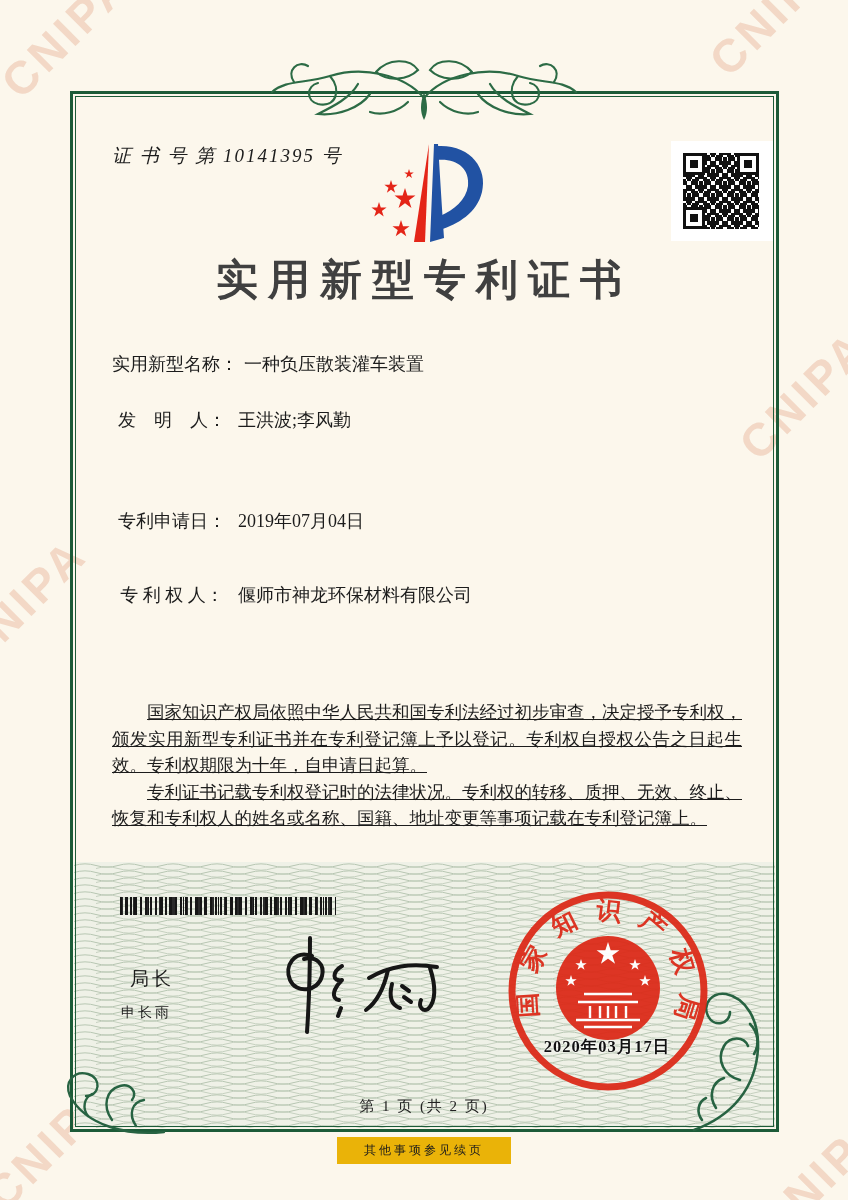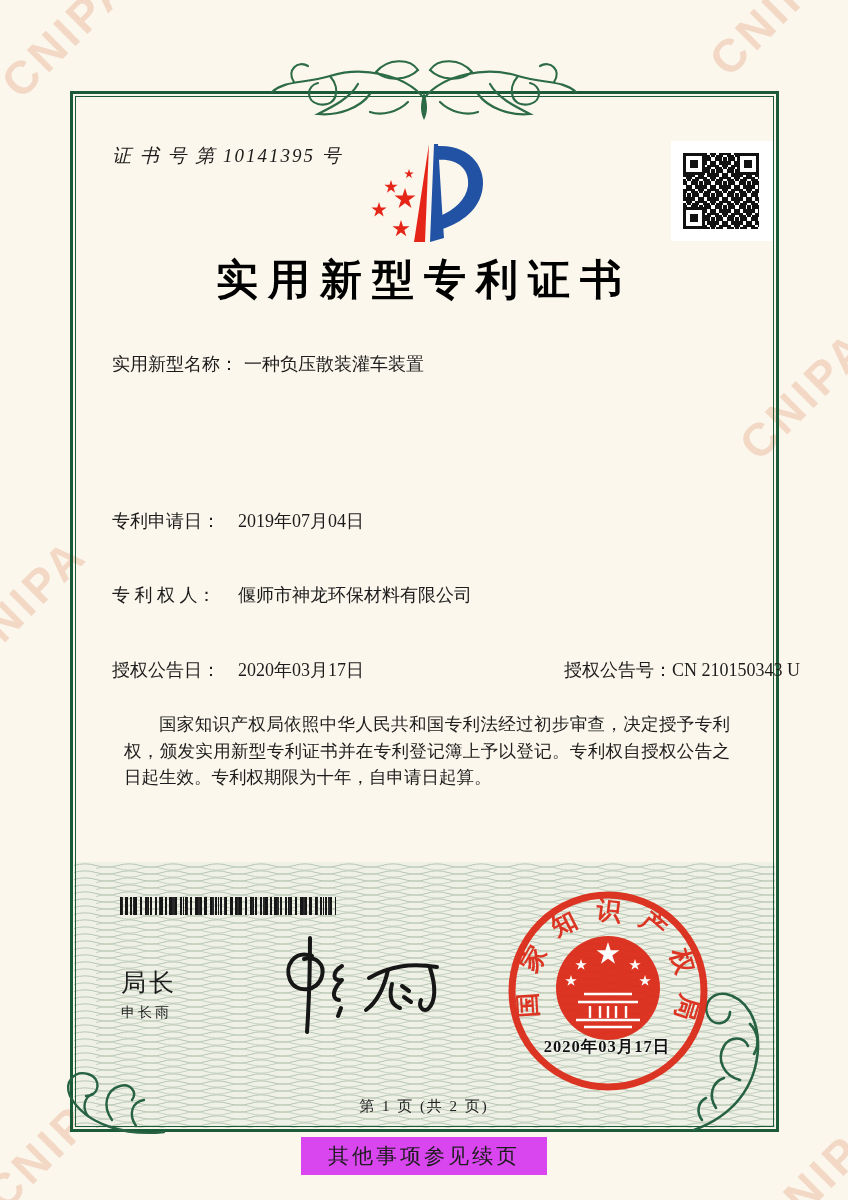--- a/index.html
+++ b/index.html
@@ -35,50 +35,50 @@
     background:
       repeating-conic-gradient(#111 0 25%, transparent 0 50%) 0px 0px/8px 8px,
       repeating-conic-gradient(#111 0 25%, transparent 0 50%) 3px 2px/12px 12px,
       #fff;
   }
   .finder{ position:absolute; width:16px; height:16px; border:3px solid #111; background:#fff; }
   .finder::after{ content:""; position:absolute; left:4px; top:4px; width:8px; height:8px; background:#111; }
   .finder.tl{ left:4px; top:4px; } .finder.tr{ right:4px; top:4px; } .finder.bl{ left:4px; bottom:4px; }
   .title{
     position:absolute; left:0; top:252px; width:848px; text-align:center;
-    font-size:42px; font-weight:bold; letter-spacing:10px; color:#000000;
-  }
-  
-  .row{ position:absolute; left:112px; font-size:18px; white-space:nowrap; }
+    font-size:42px; font-weight:bold; letter-spacing:10px; color:#404040;
+  }
+  
+  .row{ position:absolute; left:112px; font-size:18px; white-space:nowrap;text-align:center; }
   .row .lbl{ display:inline-block; min-width:120px; }
   .row .val{ margin-left:6px; }
   .grant-no{ position:absolute; left:452px; top:0; }
   .paras{ position:absolute; left:112px; top:699px; width:630px; font-size:17.5px; line-height:26.5px; text-align:justify; }
-  .paras p{ margin:12px; text-indent:2em; }
+  .paras p{ margin:0; text-indent:2em;text-decoration:underline; }
   
   .barcode{
     position:absolute; left:120px; top:897px; width:216px; height:18px;
     background:
       repeating-linear-gradient(90deg,#161616 0 2px,transparent 2px 5px),
       repeating-linear-gradient(90deg,#161616 0 1px,transparent 1px 7px),
       repeating-linear-gradient(90deg,#2a2a2a 0 3px,transparent 3px 13px);
   }
-  .officer-title{ position:absolute; left:121px; top:966px; font-size:25px; letter-spacing:3px; }
+  .officer-title{ position:absolute; left:130px; top:966px; font-size:19px; letter-spacing:3px; }
   .officer-name{ position:absolute; left:121px; top:1004px; font-size:14px; letter-spacing:3px; }
   .signature{ position:absolute; left:238px; top:928px; }
   .seal{ position:absolute; left:505px; top:888px; opacity:.94; }
   .seal-date{
     position:absolute; left:512px; top:1036px; width:190px; text-align:center;
     font-size:16.5px; font-weight:bold; color:#111; letter-spacing:1px;
     text-shadow:0 0 2px #fff,0 0 2px #fff;
   }
   .page-no{ position:absolute; left:0; top:1097px; width:848px; text-align:center; font-size:15px; letter-spacing:2px; color:#222; }
   .footer-note{
     position:absolute; left:50%; top:1137px; transform:translateX(-50%);
-    background:#d946ef; padding:5px 27px; font-size:21px; letter-spacing:3px; white-space:nowrap;
+    background:#eab308; padding:5px 27px; font-size:12px; letter-spacing:3px; white-space:nowrap;
   }
 </style>
 </head>
 <body>
 
 <div class="page">
 
   <div class="wm" style="left:-14px; top:6px;">CNIPA</div>
   <div class="wm" style="left:694px; top:-16px;">CNIPA</div>
   <div class="wm" style="left:724px; top:368px;">CNIPA</div>
@@ -157,35 +157,33 @@
     <div class="finder tl"></div>
     <div class="finder tr"></div>
     <div class="finder bl"></div>
   </div>
 
   <div class="title">实用新型专利证书</div>
 
   <div class="row" style="top:352px;">
     <span class="lbl">实用新型名称：</span><span class="val">一种负压散装灌车装置</span>
   </div>
+  <div class="row" style="top:408px;">
+    <span class="lbl">发　明　人：</span><span class="val">王洪波;李风勤</span>
+  </div>
   <div class="row" style="top:509px;">
     <span class="lbl">专利申请日：</span><span class="val">2019年07月04日</span>
   </div>
   <div class="row" style="top:561px;margin-top:22px;">
     <span class="lbl">专 利 权 人：</span><span class="val">偃师市神龙环保材料有限公司</span>
   </div>
-  <div class="row" style="top:658px;">
-    <span class="lbl">授权公告日：</span><span class="val">2020年03月17日</span>
-    <span class="grant-no">
-      <span>授权公告号：</span><span>CN 210150343 U</span>
-    </span>
-  </div>
 
   <div class="paras">
     <p>国家知识产权局依照中华人民共和国专利法经过初步审查，决定授予专利权，颁发实用新型专利证书并在专利登记簿上予以登记。专利权自授权公告之日起生效。专利权期限为十年，自申请日起算。</p>
+    <p>专利证书记载专利权登记时的法律状况。专利权的转移、质押、无效、终止、恢复和专利权人的姓名或名称、国籍、地址变更等事项记载在专利登记簿上。</p>
   </div>
 
   <div class="barcode"></div>
 
   <div class="officer-title">局长</div>
   <div class="officer-name">申长雨</div>
 
   <svg class="signature" width="212" height="112" viewBox="0 0 212 112" xmlns="http://www.w3.org/2000/svg">
     <g stroke="#161616" fill="none" stroke-width="4" stroke-linecap="round" stroke-linejoin="round">
       <path d="M74,28 C56,22 46,38 52,52 C58,66 80,64 84,48 C87,36 78,28 66,31"></path>

